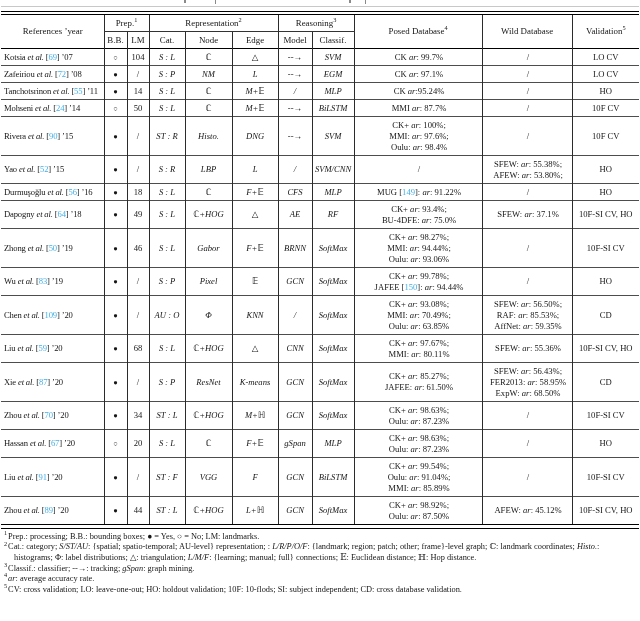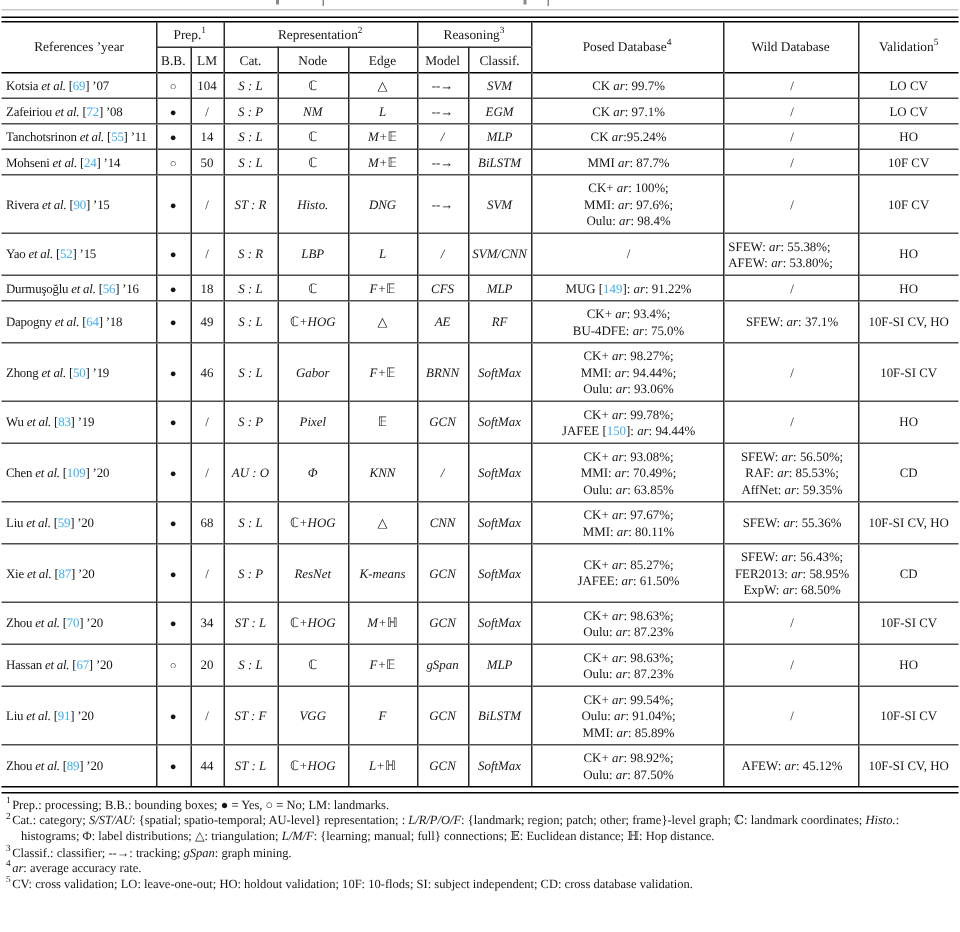--- a/index.html
+++ b/index.html
@@ -158,21 +158,21 @@
         <tr>
     <td class="c-ref"><span>Yao</span> <i>et al.</i> <span class="cite-wrap"><span class="cite">52</span></span> <span>’15</span></td>
     <td class="bb">●</td>
     <td>/</td>
     <td class="ital">S : R</td>
     <td class="ital">LBP</td>
     <td class="ital">L</td>
     <td class="ital">/</td>
     <td class="ital">SVM/CNN</td>
     <td class="db fmt">/</td>
-    <td class="db fmt" style="text-align:left;">SFEW: <i>ar</i>: 55.38%;
+    <td class="db fmt" style="text-align:center;">SFEW: <i>ar</i>: 55.38%;
 AFEW: <i>ar</i>: 53.80%;</td>
     <td>HO</td>
   </tr>
         <tr>
     <td class="c-ref"><span>Durmuşoğlu</span> <i>et al.</i> <span class="cite-wrap"><span class="cite">56</span></span> <span>’16</span></td>
     <td class="bb">●</td>
     <td>18</td>
     <td class="ital">S : L</td>
     <td class="ital">ℂ</td>
     <td class="ital">F+𝔼</td>

